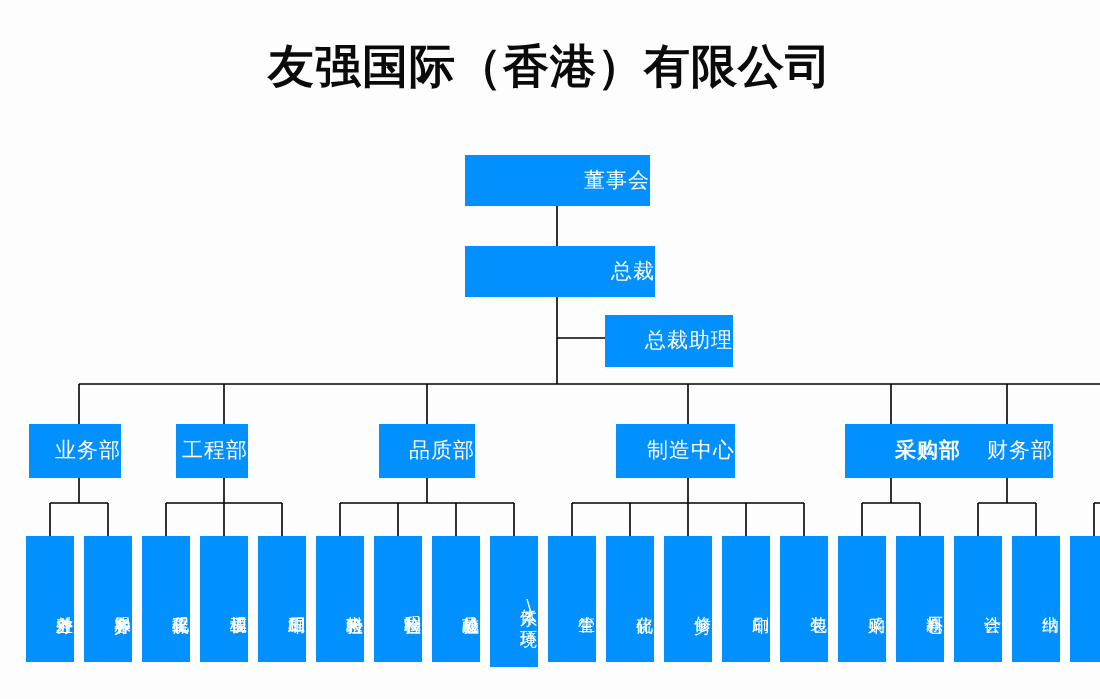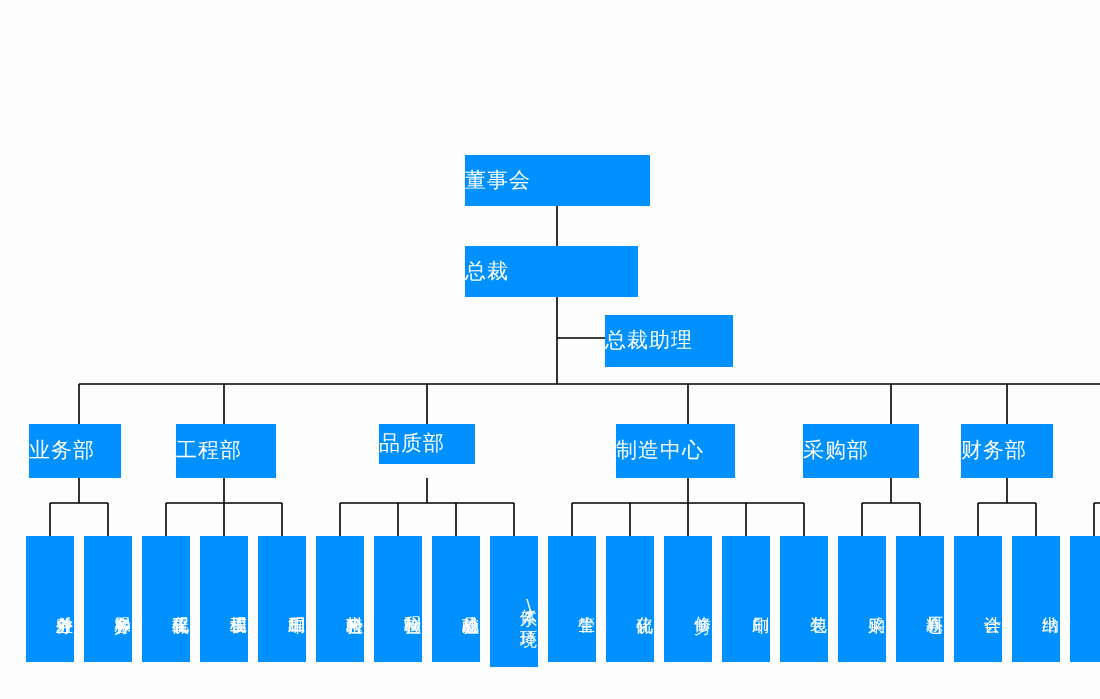--- a/index.html
+++ b/index.html
@@ -37,21 +37,21 @@
     color: #0a0a0a;
     letter-spacing: 1px;
     white-space: nowrap;
   }
   .node {
     position: absolute;
     background: #0090ff;
     color: #ffffff;
     display: flex;
     align-items: center;
-    justify-content: flex-start;
+    justify-content: flex-end;
     box-sizing: border-box;
     line-height: 1.12;
   }
   .node-h {
     font-size: 21px;
     letter-spacing: 1px;
   }
   .node-leaf {
     font-size: 17px;
     letter-spacing: 0.5px;
@@ -61,20 +61,21 @@
     justify-content: center;
     padding-top: 9px;
     white-space: nowrap;
   }
 </style>
 </head>
 <body>
 
 <div id="chart-root">
 
+  <div class="title">友强国际（香港）有限公司</div>
 
   <svg id="org-svg" width="1100" height="699" viewBox="0 0 1100 699" aria-hidden="true">
       <line x1="557" y1="206" x2="557" y2="246" stroke="#000000" stroke-width="1.6"></line>
       <line x1="557" y1="297" x2="557" y2="384" stroke="#000000" stroke-width="1.6"></line>
       <line x1="557" y1="338" x2="605" y2="338" stroke="#000000" stroke-width="1.6"></line>
       <line x1="79" y1="384" x2="79" y2="424" stroke="#000000" stroke-width="1.6"></line>
       <line x1="79" y1="478" x2="79" y2="503" stroke="#000000" stroke-width="1.6"></line>
       <line x1="50" y1="503" x2="50" y2="536" stroke="#000000" stroke-width="1.6"></line>
       <line x1="108" y1="503" x2="108" y2="536" stroke="#000000" stroke-width="1.6"></line>
       <line x1="50" y1="503" x2="108" y2="503" stroke="#000000" stroke-width="1.6"></line>
@@ -117,50 +118,50 @@
       <line x1="1094" y1="503" x2="1210" y2="503" stroke="#000000" stroke-width="1.6"></line>
       <line x1="79" y1="384" x2="1152" y2="384" stroke="#000000" stroke-width="1.6"></line>
     </svg>
 
   <div id="node-layer">
 
     <div class="node node-h" style="left:465px; top:155px; width:185px; height:51px;">
       <span>董事会</span>
     </div>
 
-    <div class="node node-h" style="left:465px; top:246px; width:173px; height:51px;">
+    <div class="node node-h" style="left:465px; top:246px; width:190px; height:51px;">
       <span>总裁</span>
     </div>
 
     <div class="node node-h" style="left:605px; top:315px; width:128px; height:52px;">
       <span>总裁助理</span>
     </div>
 
   <div class="node node-h" style="left: 29px; top: 424px; width: 92px; height: 54px;">
         <span>业务部</span>
       </div>
       <div class="node node-leaf" style="left: 26px; top: 536px; width: 48px; height: 126px;">
         <span>对外业务</span>
       </div>
       <div class="node node-leaf" style="left: 84px; top: 536px; width: 48px; height: 126px;">
         <span>客户服务</span>
       </div>
-      <div class="node node-h" style="left: 176px; top: 424px; width: 100px; height: 54px;">
+      <div class="node node-h" style="left: 176px; top: 424px; width: 72px; height: 54px;">
         <span>工程部</span>
       </div>
       <div class="node node-leaf" style="left: 142px; top: 536px; width: 48px; height: 126px;">
         <span>硫化工程</span>
       </div>
       <div class="node node-leaf" style="left: 200px; top: 536px; width: 48px; height: 126px;">
         <span>模切工程</span>
       </div>
       <div class="node node-leaf" style="left: 258px; top: 536px; width: 48px; height: 126px;">
         <span>印刷工程</span>
       </div>
-      <div class="node node-h" style="left: 379px; top: 424px; width: 96px; height: 40px;">
+      <div class="node node-h" style="left: 379px; top: 424px; width: 96px; height: 54px;">
         <span>品质部</span>
       </div>
       <div class="node node-leaf" style="left: 316px; top: 536px; width: 48px; height: 126px;">
         <span>来料检验</span>
       </div>
       <div class="node node-leaf" style="left: 374px; top: 536px; width: 48px; height: 126px;">
         <span>制程检验</span>
       </div>
       <div class="node node-leaf" style="left: 432px; top: 536px; width: 48px; height: 126px;">
         <span>成品检验</span>
@@ -179,21 +180,21 @@
       </div>
       <div class="node node-leaf" style="left: 664px; top: 536px; width: 48px; height: 126px;">
         <span>修剪</span>
       </div>
       <div class="node node-leaf" style="left: 722px; top: 536px; width: 48px; height: 126px;">
         <span>印刷</span>
       </div>
       <div class="node node-leaf" style="left: 780px; top: 536px; width: 48px; height: 126px;">
         <span>包装</span>
       </div>
-      <div class="node node-h" style="left: 803px; top: 424px; width: 116px; height: 54px;">
+      <div class="node node-h" style="left: 845px; top: 424px; width: 116px; height: 54px; font-weight: bold;">
         <span>采购部</span>
       </div>
       <div class="node node-leaf" style="left: 838px; top: 536px; width: 48px; height: 126px;">
         <span>采购</span>
       </div>
       <div class="node node-leaf" style="left: 896px; top: 536px; width: 48px; height: 126px;">
         <span>原料仓</span>
       </div>
       <div class="node node-h" style="left: 961px; top: 424px; width: 92px; height: 54px;">
         <span>财务部</span>

